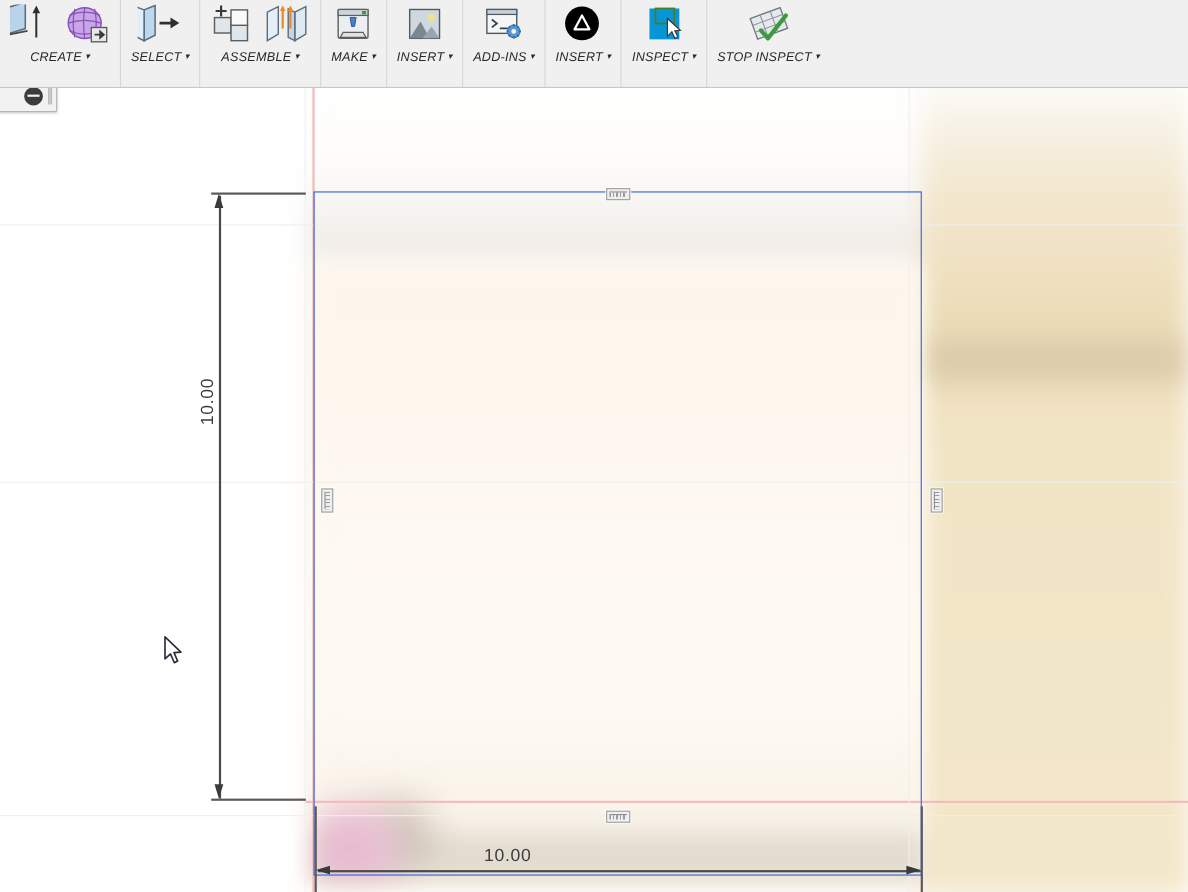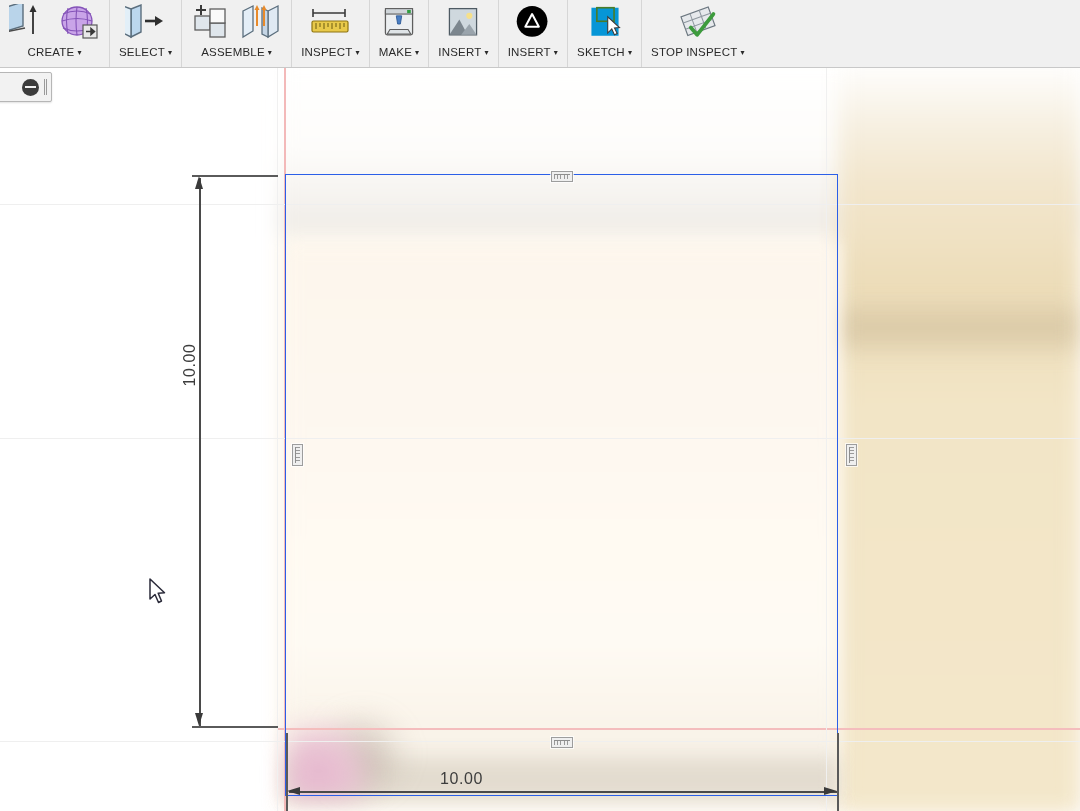--- a/index.html
+++ b/index.html
@@ -6,25 +6,26 @@
   html, body {
     width:1080px; height:811px;
     overflow:hidden;
     font-family:"Liberation Sans", sans-serif;
     background:#ffffff;
   }
   #app { position:relative; width:1080px; height:811px; overflow:hidden; }
 
   
   .toolbar {
-    position:absolute; top:0; left:0; width:1080px; height:68px;
+    position:absolute; top:0; left:0; width:1080px; height:80px;
     background:#f0f0f0;
     border-bottom:1px solid #c8c8c8;
     display:flex; align-items:stretch;
     z-index:40;
+    font-style:italic;
   }
   .tb-group {
     position:relative;
     display:flex; flex-direction:column;
     align-items:center; justify-content:flex-start;
     padding:2px 9px 0 9px;
     border-right:1px solid #d6d6d6;
     min-width:0;
   }
   .tb-group:last-child { border-right:none; }
@@ -229,30 +230,20 @@
           <path d="M17 3 L17 22" stroke="#e88a2a" stroke-width="2"></path>
           <path d="M17 1 L14.5 6 L19.5 6 Z" fill="#e88a2a"></path>
           <path d="M24 3 L24 22" stroke="#e88a2a" stroke-width="2"></path>
           <path d="M24 1 L21.5 6 L26.5 6 Z" fill="#e88a2a"></path>
         </svg>
       </div>
       <div class="tb-label"><span>ASSEMBLE</span><span class="caret">▾</span></div>
     </div>
 
 
-    <div class="tb-group">
-      <div class="tb-icons">
-        <svg class="ico" viewBox="0 0 42 40">
-          <path d="M4 9 L36 9 M4 5 L4 13 M36 5 L36 13" stroke="#3a3a3a" stroke-width="1.6"></path>
-          <rect x="3" y="17" width="36" height="11" rx="1.5" fill="#e8c94a" stroke="#8e7512" stroke-width="1.2"></rect>
-          <path d="M7 19 L7 25 M11 19 L11 23 M15 19 L15 25 M19 19 L19 23 M23 19 L23 25 M27 19 L27 23 M31 19 L31 25 M35 19 L35 23" stroke="#6b5a10" stroke-width="1"></path>
-        </svg>
-      </div>
-      <div class="tb-label"><span>INSPECT</span><span class="caret">▾</span></div>
-    </div>
 
     <div class="tb-group">
       <div class="tb-icons">
         <svg class="ico sm" viewBox="0 0 42 40">
           <rect x="6" y="3" width="30" height="29" rx="2" fill="#eceff1" stroke="#5e5e5e" stroke-width="1.4"></rect>
           <rect x="6" y="3" width="30" height="6" fill="#cfd5d9" stroke="#5e5e5e" stroke-width="1.2"></rect>
           <rect x="30" y="4.5" width="4" height="3.5" fill="#2f9e3f"></rect>
           <path d="M18 11 L24 11 L22.5 20 L19.5 20 Z" fill="#4a7fc4" stroke="#2d5b97" stroke-width="1"></path>
           <path d="M11 26 L31 26 L34 31 L8 31 Z" fill="#dfe4e7" stroke="#5e5e5e" stroke-width="1.2"></path>
         </svg>
@@ -265,40 +256,55 @@
         <svg class="ico sm" viewBox="0 0 42 40">
           <rect x="6" y="3" width="30" height="29" fill="#cfd8de" stroke="#4e5a63" stroke-width="1.4"></rect>
           <circle cx="28" cy="11" r="3.4" fill="#f6e08a"></circle>
           <path d="M6 32 L17 15 L26 32 Z" fill="#7c868e"></path>
           <path d="M19 32 L28 20 L36 32 Z" fill="#9aa4ac"></path>
         </svg>
       </div>
       <div class="tb-label"><span>INSERT</span><span class="caret">▾</span></div>
     </div>
 
+    <div class="tb-group">
+      <div class="tb-icons">
+        <svg class="ico sm" viewBox="0 0 42 40">
+          <rect x="4" y="3" width="30" height="24" fill="#f4f6f7" stroke="#4e5a63" stroke-width="1.4"></rect>
+          <rect x="4" y="3" width="30" height="5" fill="#c8d0d6" stroke="#4e5a63" stroke-width="1.2"></rect>
+          <path d="M9 13 L14 17 L9 21 M17 22 L25 22" stroke="#33404a" stroke-width="1.8" fill="none"></path>
+          <g transform="translate(25,19)">
+            <circle cx="6" cy="6" r="6.4" fill="#5b9bd5" stroke="#2d6fa8" stroke-width="1"></circle>
+            <circle cx="6" cy="6" r="2.4" fill="#f4f6f7"></circle>
+            <path d="M6 -1.2 L6 1 M6 11 L6 13.2 M-1.2 6 L1 6 M11 6 L13.2 6 M1 1 L2.6 2.6 M9.4 9.4 L11 11 M11 1 L9.4 2.6 M2.6 9.4 L1 11" stroke="#2d6fa8" stroke-width="2"></path>
+          </g>
+        </svg>
+      </div>
+      <div class="tb-label"><span>ADD-INS</span><span class="caret">▾</span></div>
+    </div>
 
     <div class="tb-group">
       <div class="tb-icons">
         <svg class="ico sm" viewBox="0 0 42 40">
           <circle cx="20" cy="17" r="17" fill="#000000"></circle>
           <path d="M20 9 L27.5 23 L12.5 23 Z" fill="none" stroke="#ffffff" stroke-width="2.2" stroke-linejoin="round"></path>
         </svg>
       </div>
       <div class="tb-label"><span>INSERT</span><span class="caret">▾</span></div>
     </div>
 
     <div class="tb-group">
       <div class="tb-icons">
         <svg class="ico sm" viewBox="0 0 42 40">
           <rect x="6" y="2" width="30" height="31" fill="#0696d7"></rect>
           <rect x="12" y="2" width="19" height="15" fill="none" stroke="#4a7c28" stroke-width="1.8"></rect>
           <path d="M24 12 L24 30 L28.5 25.5 L31.5 32 L34.5 30.5 L31.5 24.5 L37 24 Z" fill="#ffffff" stroke="#3a3a3a" stroke-width="1.2"></path>
         </svg>
       </div>
-      <div class="tb-label"><span>SKETCH</span><span class="caret">▾</span></div>
+      <div class="tb-label"><span>INSPECT</span><span class="caret">▾</span></div>
     </div>
 
     <div class="tb-group">
       <div class="tb-icons">
         <svg class="ico sm" viewBox="0 0 42 40">
           <g transform="rotate(-20 21 17)">
             <rect x="5" y="6" width="32" height="22" fill="#e6e9ec" stroke="#6c7780" stroke-width="1.3"></rect>
             <path d="M15.6 6 L15.6 28 M26.4 6 L26.4 28 M5 13.3 L37 13.3 M5 20.6 L37 20.6" stroke="#8d969e" stroke-width="1.1"></path>
           </g>
           <path d="M13 24 L20 32 L38 9" fill="none" stroke="#3d9b3d" stroke-width="4.2" stroke-linecap="round" stroke-linejoin="round"></path>

